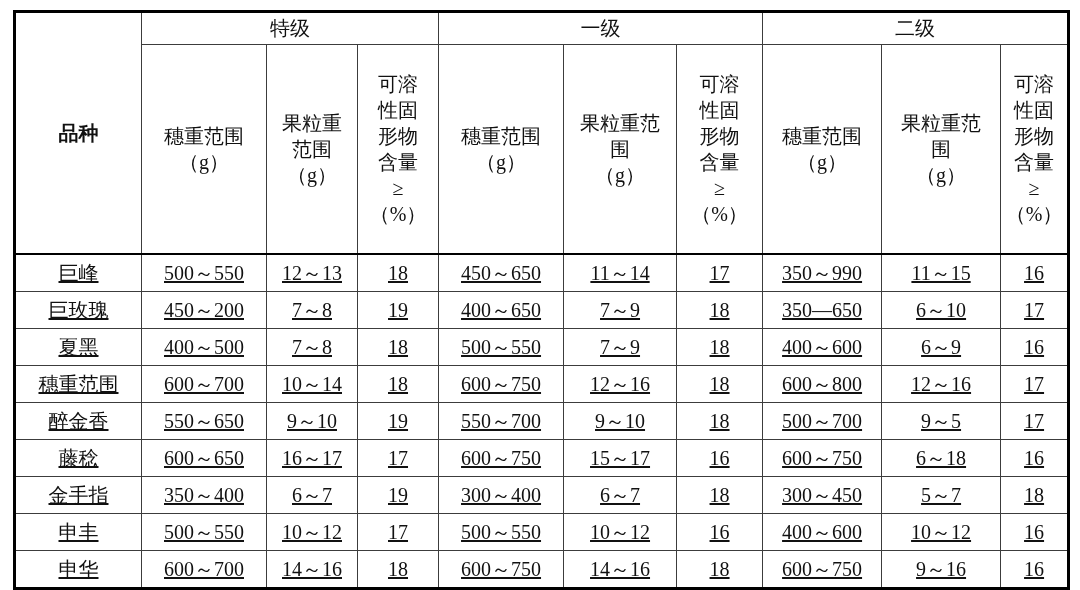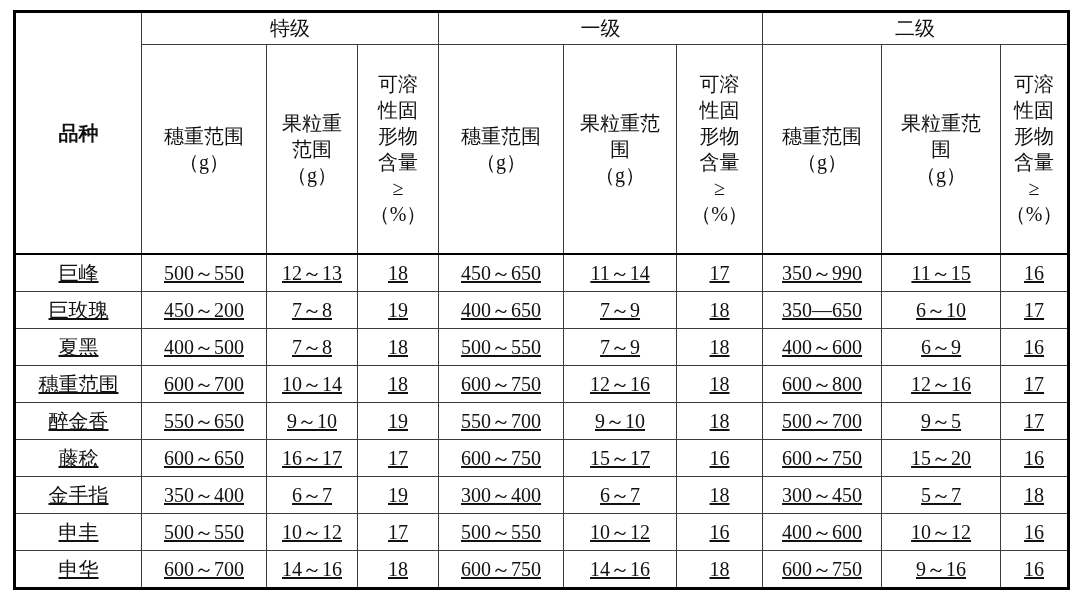--- a/index.html
+++ b/index.html
@@ -172,21 +172,21 @@
       </tr>
       <tr>
         <td>藤稔</td>
         <td>600～650</td>
         <td>16～17</td>
         <td>17</td>
         <td>600～750</td>
         <td>15～17</td>
         <td>16</td>
         <td>600～750</td>
-        <td>15～20</td>
+        <td>6～18</td>
         <td>16</td>
       </tr>
       <tr>
         <td>金手指</td>
         <td>350～400</td>
         <td>6～7</td>
         <td>19</td>
         <td>300～400</td>
         <td>6～7</td>
         <td>18</td>

